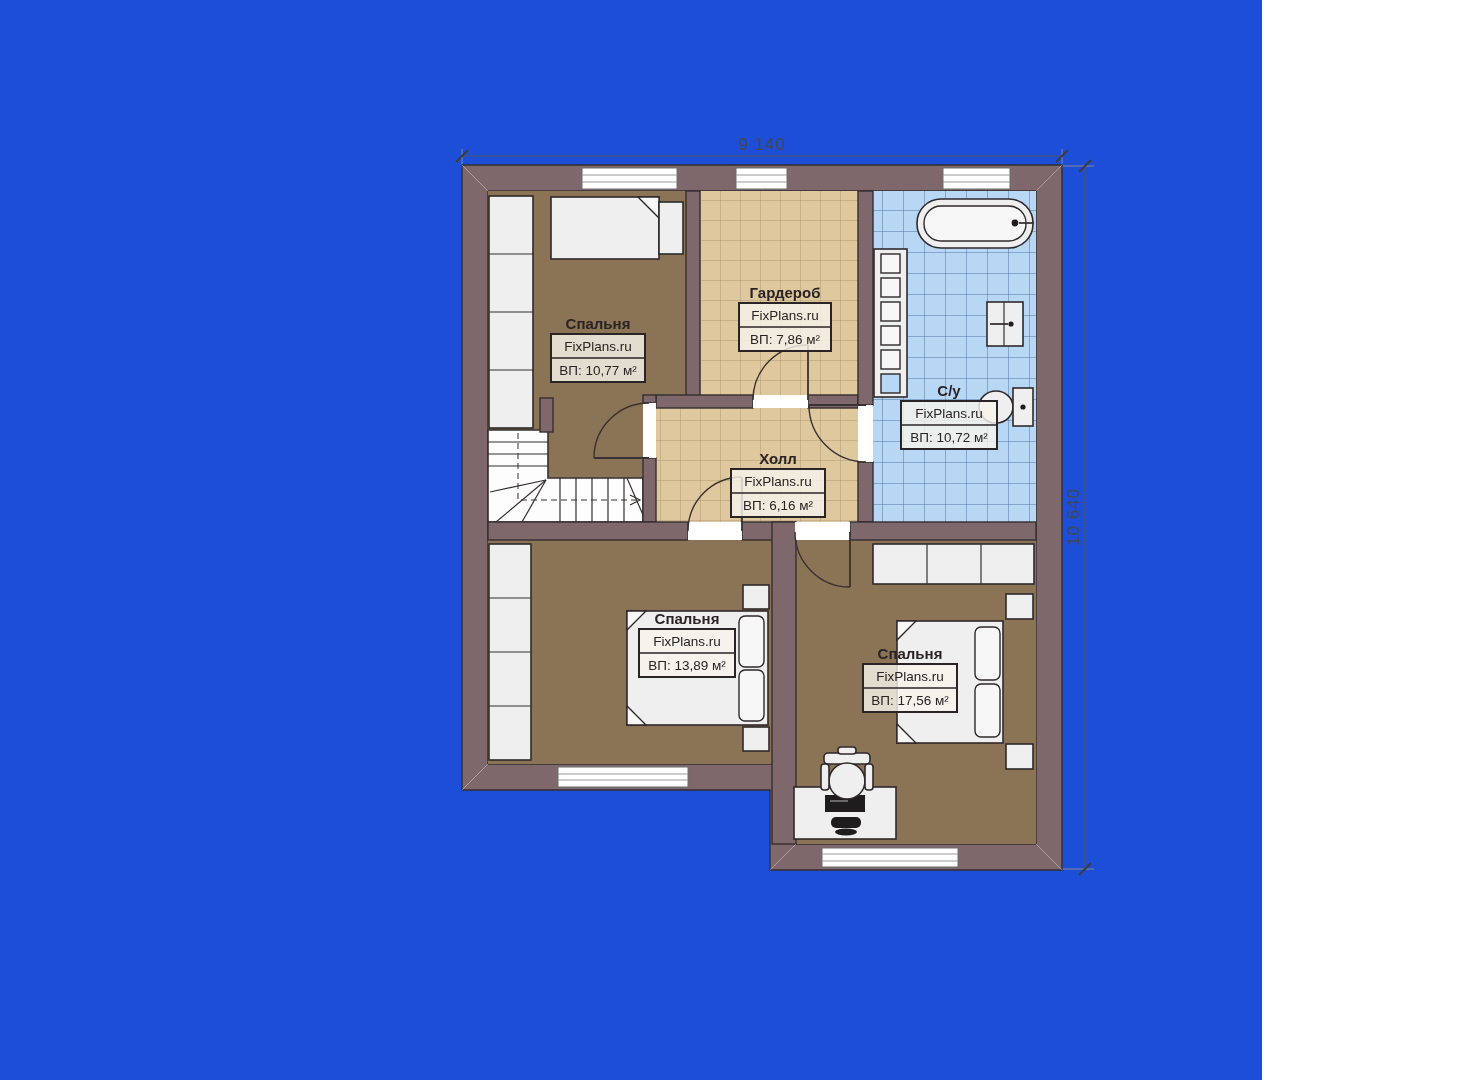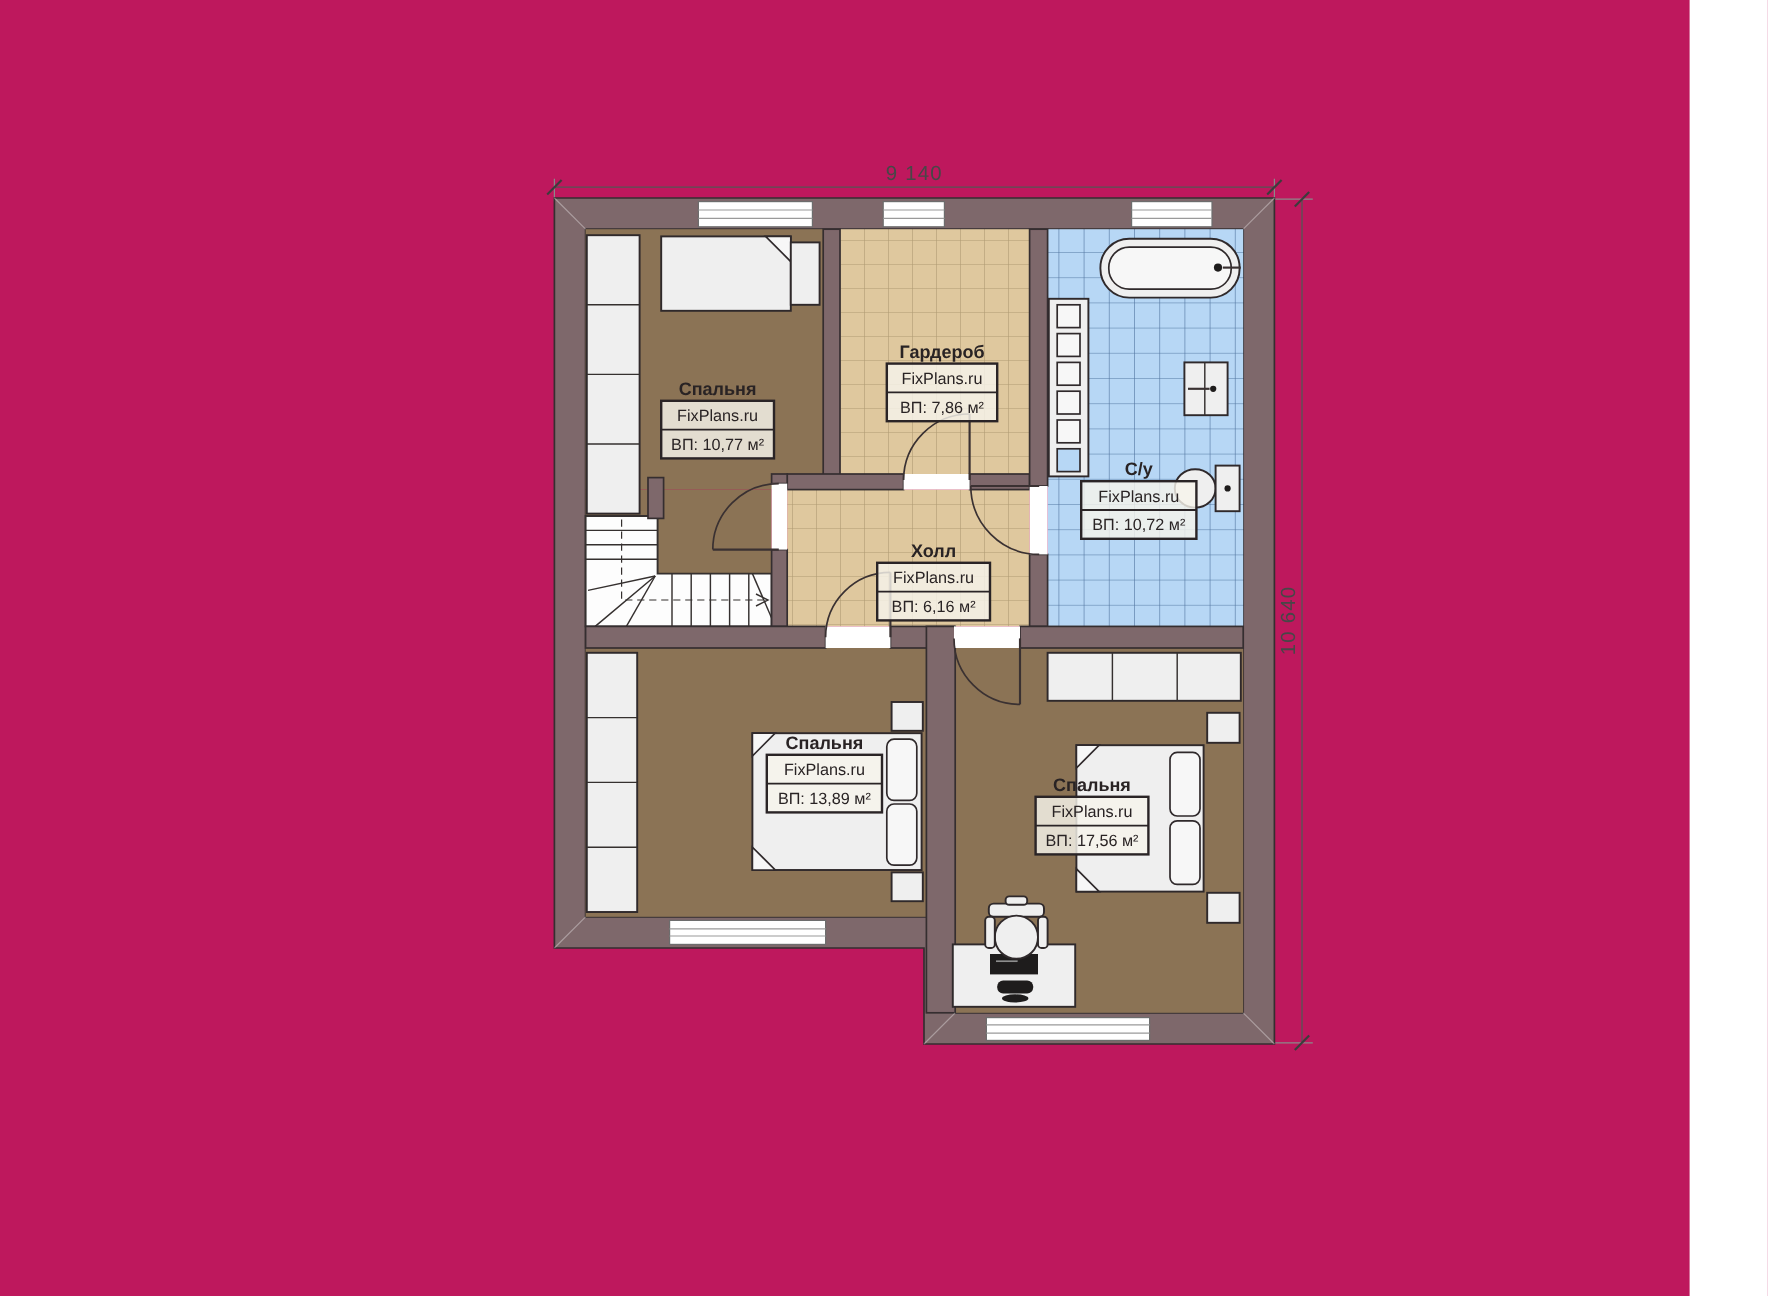--- a/index.html
+++ b/index.html
@@ -1,16 +1,16 @@
 <!DOCTYPE html>
 <html style="--wall: #7e686b; --outline: #352e30; --floor_wood: #8b7355; --tile_tan: #dfc89e; --tile_tan_grid: #9c8860; --tile_blue: #b7d7f5; --tile_blue_grid: #456a95; --furniture: #efefef;"><head>
 <meta charset="utf-8">
 <style>
   html,body{margin:0;padding:0;background:#ffffff;}
-  .stage{position:relative;width:1408px;height:1080px;background:#be185d;overflow:hidden;
+  .stage{position:relative;width:1262px;height:1080px;background:#1d4ed8;overflow:hidden;
          font-family:"Liberation Sans",sans-serif;}
   svg{display:block;}
   .wall{fill:var(--wall);stroke:var(--outline);stroke-width:1.4;}
   .wood{fill:var(--floor_wood);stroke:none;}
   .tanfill{fill:var(--tile_tan);}
   .tanline{stroke:var(--tile_tan_grid);stroke-width:1;}
   .bluefill{fill:var(--tile_blue);}
   .blueline{stroke:var(--tile_blue_grid);stroke-width:1;}
   .stair{fill:#fdfdfd;stroke:#35302f;stroke-width:1.6;}
   .stepline{stroke:#35302f;stroke-width:1.2;fill:none;}

